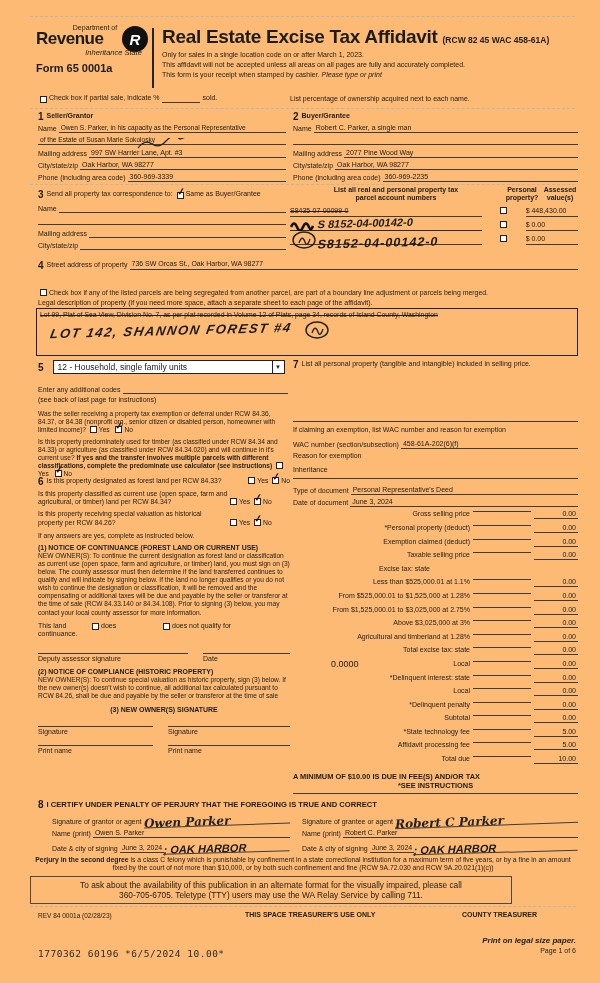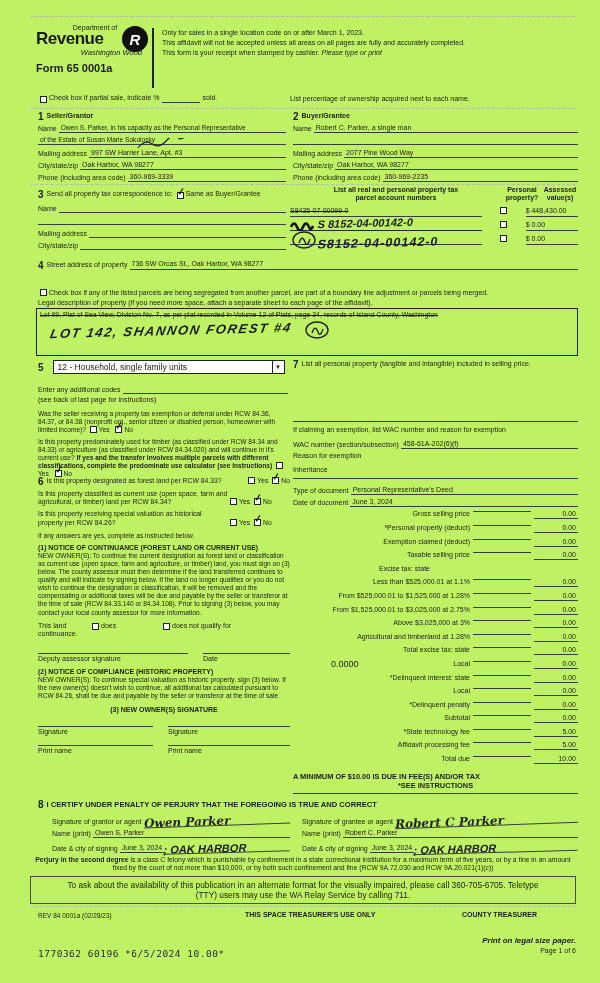--- a/index.html
+++ b/index.html
@@ -1,18 +1,18 @@
 <!DOCTYPE html>
 <html><head>
 <meta charset="utf-8">
 <style>
 *{margin:0;padding:0;box-sizing:border-box}
 html,body{width:600px;height:983px}
 body{font-family:"Liberation Sans",sans-serif;background:#eceae6;color:#1c1c1c}
-.page{position:relative;width:600px;height:983px;background:#bef264;overflow:hidden;box-shadow:0 0 4px rgba(0,0,0,.25)}
+.page{position:relative;width:600px;height:983px;background:#fdba74;overflow:hidden;box-shadow:0 0 4px rgba(0,0,0,.25)}
 .abs{position:absolute}
 .fx{display:flex;align-items:flex-end}
 .row{display:flex;align-items:flex-end;height:12.2px;font-size:7px;line-height:8px}
 .f7{font-size:7px;line-height:8.6px}
 .f65{font-size:6.6px;line-height:8.1px}
 .b{font-weight:bold}
 .i{font-style:italic}
 .ul{border-bottom:1px solid #3c3c3c;padding:0 2px;white-space:nowrap}
 .fill{flex:1;border-bottom:1px solid #3c3c3c;min-height:2px}
 .lbl{white-space:nowrap;padding-right:2px}
@@ -36,25 +36,29 @@
 <div class="page">
 
   <div class="abs dash" style="left:30px;top:16px;width:545px"></div>
   <div class="abs dash" style="left:30px;top:108px;width:545px"></div>
   <div class="abs dash" style="left:30px;top:184px;width:545px"></div>
 
   <div class="abs" style="left:36px;top:24px;width:114px">
     <div style="font-size:7px;text-align:center;padding-left:4px">Department of</div>
     <div style="font-size:17px;font-weight:bold;letter-spacing:-.5px;line-height:15px">Revenue</div>
     <div class="abs" style="left:86px;top:2px;width:26px;height:26px;border-radius:50%;background:#111;color:#fff;display:flex;align-items:center;justify-content:center;font-weight:bold;font-size:15px;font-style:italic">R</div>
-    <div class="i" style="font-size:7.5px;text-align:right;padding-right:8px;margin-top:2px">Washington Wood</div>
+    <div class="i" style="font-size:7.5px;text-align:right;padding-right:8px;margin-top:2px">Inheritance State</div>
     <div class="b" style="font-size:11px;margin-top:5px">Form 65 0001a</div>
   </div>
   <div class="abs" style="left:152px;top:28px;width:2px;height:60px;background:#222"></div>
   <div class="abs" style="left:162px;top:26px;width:420px">
+    <div style="display:flex;align-items:baseline;gap:5px">
+      <span class="b" style="font-size:19px;letter-spacing:-.3px">Real Estate Excise Tax Affidavit</span>
+      <span class="b" style="font-size:8.5px">(RCW 82 45 WAC 458-61A)</span>
+    </div>
     <div class="f7" style="margin-top:3px">Only for sales in a single location code on or after March 1, 2023.</div>
     <div class="f7" style="margin-top:1.5px">This affidavit will not be accepted unless all areas on all pages are fully and accurately completed.</div>
     <div class="f7" style="margin-top:1.5px"><span>This form is your receipt when stamped by cashier. </span><span class="i">Please type or print</span></div>
   </div>
 
   <div class="abs fx f7" style="left:38px;top:94px;width:240px">
     <span class="cb"></span>
     <span class="lbl">Check box if partial sale, indicate %</span>
     <span style="width:38px;border-bottom:1px solid #3c3c3c"></span>
     <span class="lbl" style="padding-left:3px">sold.</span>
@@ -452,21 +456,21 @@
     <div class="row" style="height:15px">
         <span class="lbl">Date &amp; city of signing</span>
         <span class="ul">June 3, 2024</span>
         <span class="handc" style="font-size:11px;border-bottom:1px solid #3c3c3c;flex:1">;  OAK HARBOR</span>
       </div>
   </div>
 
   <div class="abs" style="left:32px;top:856px;width:542px;font-size:6.8px;line-height:8.2px;text-align:center">
     <span class="b">Perjury in the second degree</span><span> is a class C felony which is punishable by confinement in a state correctional institution for a maximum term of five years, or by a fine in an amount fixed by the court of not more than $10,000, or by both such confinement and fine (RCW 9A.72.030 and RCW 9A.20.021(1)(c))</span>
   </div>
-  <div class="abs" style="left:30px;top:876px;width:546px;border:1.4px solid #4a4a4a;padding:3px 26px;font-size:8.3px;line-height:10px;text-align:center">
+  <div class="abs" style="left:30px;top:876px;width:482px;border:1.4px solid #4a4a4a;padding:3px 44px;font-size:8.3px;line-height:10px;text-align:center">
     <span>To ask about the availability of this publication in an alternate format for the visually impaired, please call 360-705-6705. Teletype (TTY) users may use the WA Relay Service by calling 711.</span>
   </div>
   <div class="abs dash" style="left:30px;top:906px;width:546px"></div>
   <div class="abs" style="left:38px;top:912px;font-size:6.5px">REV 84 0001a   (02/28/23)</div>
   <div class="abs" style="left:245px;top:911px;font-size:7px;font-weight:bold">THIS SPACE TREASURER'S USE ONLY</div>
   <div class="abs" style="left:462px;top:911px;font-size:7px;font-weight:bold">COUNTY TREASURER</div>
 
   <div class="abs b i" style="right:24px;top:936px;font-size:8px;text-align:right">Print on legal size paper.</div>
   <div class="abs" style="right:24px;top:947px;font-size:7px;text-align:right">Page 1 of 6</div>
   <div class="abs" style="left:38px;top:948px;font-family:'DejaVu Sans Mono',monospace;font-size:9.5px;letter-spacing:.5px;color:#2b2b2b">1770362 60196 *6/5/2024 10.00*</div>

